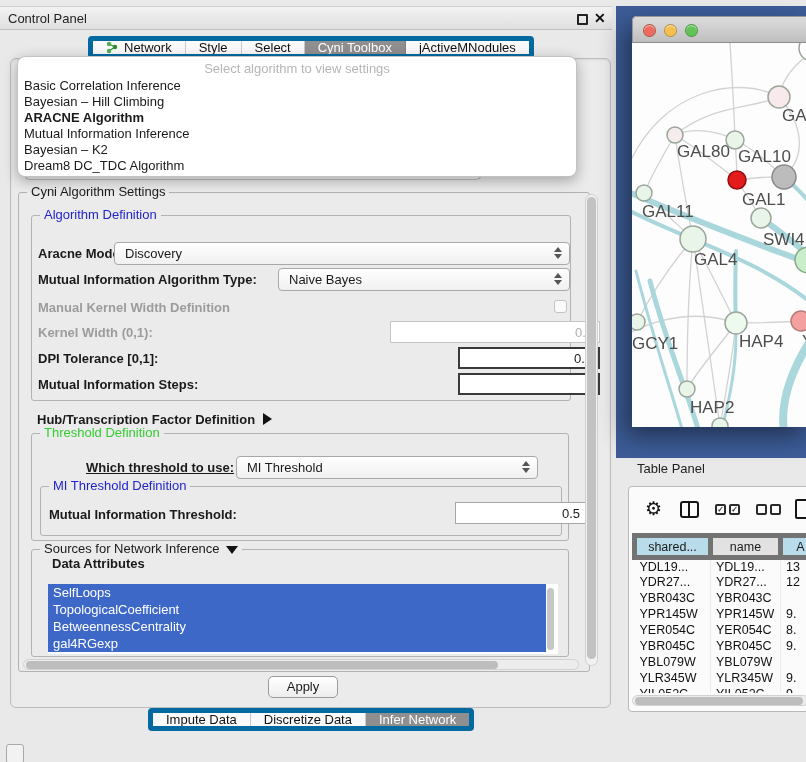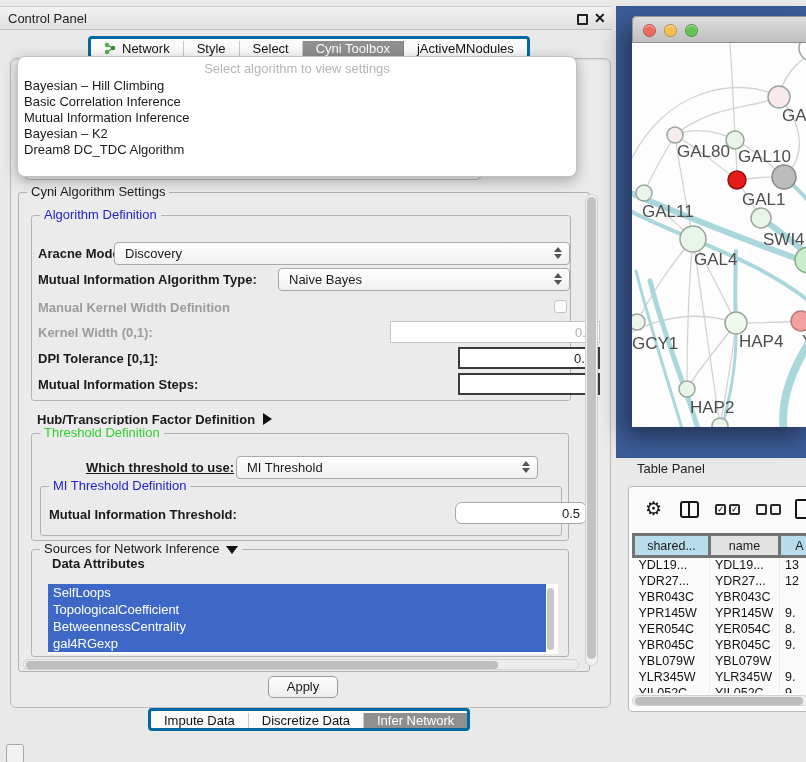--- a/index.html
+++ b/index.html
@@ -9,21 +9,21 @@
 
   
   .cp-titlebar { position:absolute; left:0; top:6px; width:612px; height:24px;
     background:linear-gradient(#f2f2f2,#e0e0e0); border-top:1px solid #cfcfcf; border-bottom:1px solid #c0c0c0; }
   .cp-title { position:absolute; left:8px; top:4px; color:#222; }
   .float-btn { position:absolute; left:577px; top:7px; width:11px; height:11px; border:2px solid #222; border-radius:1px; }
   .close-btn { position:absolute; left:594px; top:3px; font-weight:bold; font-size:14px; color:#111; cursor:default; }
 
   
   .tabstrip { position:absolute; display:flex; height:23px; background:#fafafa;
-    border:3px solid #0369a1; border-radius:4px; overflow:hidden; align-items:flex-end; }
+    border:5px solid #0369a1; border-radius:4px; overflow:hidden; align-items:center; }
   .tab { display:flex; align-items:center; gap:5px; padding:0 13px; border-right:1px solid #c9c9c9;
     color:#111; white-space:nowrap; }
   .tab:last-child { border-right:none; }
   .tab.selected { background:var(--tab-selected-bg,#8f8f8f); color:#fff; border-right-color:#7e7e7e; }
   .tabs-top { left:88px; top:36px; }
   .tabs-bottom { left:148px; top:708px; }
 
   
   .outer-panel { position:absolute; left:10px; top:58px; width:601px; height:650px;
     background:#ebebeb; border:1px solid #bdbdbd; border-radius:6px;
@@ -105,21 +105,21 @@
   .tp-toolbar { position:absolute; left:0; top:8px; width:100%; height:28px; display:flex; align-items:center; }
   .gear { font-size:19px; color:#111; margin-left:16px; line-height:20px; }
   .ic-cols { width:19px; height:17px; border:2px solid #151515; border-radius:3px; margin-left:18px; position:relative; }
   .ic-cols::after { content:""; position:absolute; left:6px; top:0; width:2px; height:13px; background:#151515; }
   .boxpair { display:flex; gap:3px; margin-left:16px; }
   .bx { width:11px; height:11px; border:2px solid #2a2a2a; border-radius:2px; font-size:8px; line-height:8px;
     text-align:center; color:#2a2a2a; font-weight:bold; }
   .ic-doc { width:16px; height:20px; border:2px solid #151515; border-radius:2px; margin-left:14px; }
   .tp-tablewrap { position:absolute; left:3px; top:46px; width:180px; height:160px; overflow:hidden; }
   table.ntable { border-collapse:collapse; table-layout:fixed; width:186px; font-size:12.5px; }
-  .ntable th { height:22px; font-weight:normal; border:3px solid #737373; background:#e2e2e2; text-align:center; }
+  .ntable th { height:22px; font-weight:normal; border:5px solid #737373; background:#e2e2e2; text-align:center; }
   .ntable th.hl { background:var(--table-header-highlight,#b9dcea); }
   .ntable td { height:16px; border-right:1px solid #ececec; padding-left:5px; white-space:nowrap; overflow:hidden; color:#111; }
   .ntable .c0 { width:76px; } .ntable .c1 { width:70px; } .ntable .c2 { width:40px; }
   .tp-hscroll { left:3px; top:208px; width:177px; height:11px; }
   .tp-hscroll .thumb { width:168px; }
 
   .mini-btn { position:absolute; left:6px; top:744px; width:18px; height:20px; background:#f2f2f2;
     border:1px solid #a8a8a8; border-radius:3px; }
 
   .set-hscroll { left:4px; top:466px; width:556px; height:11px; }
@@ -218,21 +218,21 @@
           <span class="val">MI Threshold</span>
           <span class="spin">
               <i class="up"></i>
               <i class="dn"></i>
             </span>
         </div>
 
         <div class="tgroup" style="left:8px; top:52px; width:522px; height:50px;">
           <span class="tg-title blue">MI Threshold Definition</span>
           <span class="lbl b" style="left:8px; top:20px;">Mutual Information Threshold:</span>
-          <div class="field" style="left:382px; top:15px; width:132px;border-radius:7px;">
+          <div class="field" style="left:382px; top:15px; width:132px;">
             <span>0.5</span>
           </div>
         </div>
       </div>
 
       <div class="tgroup" style="left:12px; top:356px; width:538px; height:108px;">
         <span class="tg-title">
           <span>Sources for Network Inference</span><span class="tri-down"></span>
         </span>
         <span class="lbl b" style="left:8px; top:6px;padding-left:12px;">Data Attributes</span>
@@ -255,22 +255,23 @@
       </div>
 
     <div class="apply-btn">Apply</div>
   </div>
 
   <div class="combo-sliver"></div>
 
   <div class="popup">
     <div class="popup-head">Select algorithm to view settings</div>
     <div>
+        <div class="popup-item">Basic Correlation Inference</div>
         <div class="popup-item">Bayesian – Hill Climbing</div>
-        <div class="popup-item">Basic Correlation Inference</div>
+        <div class="popup-item bold">ARACNE Algorithm</div>
         <div class="popup-item">Mutual Information Inference</div>
         <div class="popup-item">Bayesian – K2</div>
         <div class="popup-item">Dream8 DC_TDC Algorithm</div>
       </div>
   </div>
 
   <div class="tabstrip tabs-bottom">
     <div class="tab">
         <span>Impute Data</span>
       </div>

